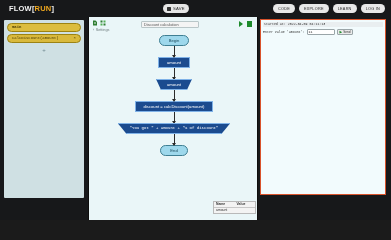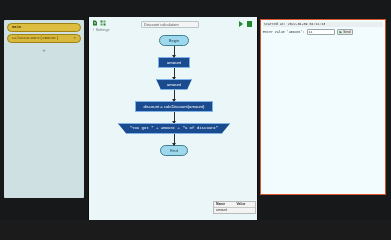--- a/index.html
+++ b/index.html
@@ -216,20 +216,37 @@
     font-size: 3.1px; color: #333; cursor: pointer;
     font-family: "Liberation Sans", sans-serif;
   }
   .prompt-btn-ico { color: #1d8a2b; font-size: 3.4px; }
 </style>
 </head>
 <body>
 
 <div class="app">
 
+  <div class="topbar">
+    <div class="logo"><span>FLOW</span><span class="brk">[</span><span class="run">RUN</span><span class="brk">]</span></div>
+
+    <div class="save-wrap">
+      <button class="save-btn">
+        <span class="save-ico"></span>
+        <span>SAVE</span>
+      </button>
+    </div>
+
+    <div class="topnav">
+      <button class="nav-btn">CODE</button>
+      <button class="nav-btn">EXPLORE</button>
+      <button class="nav-btn">LEARN</button>
+      <button class="nav-btn">LOG IN</button>
+    </div>
+  </div>
 
   <div class="panels">
 
     <div class="left-pane">
       <div class="left-inner">
         <button class="fn-item sel">main</button>
         <div class="fn-item alt">
           <span>calcDiscount(amount)</span>
           <span class="fn-x">×</span>
         </div>

